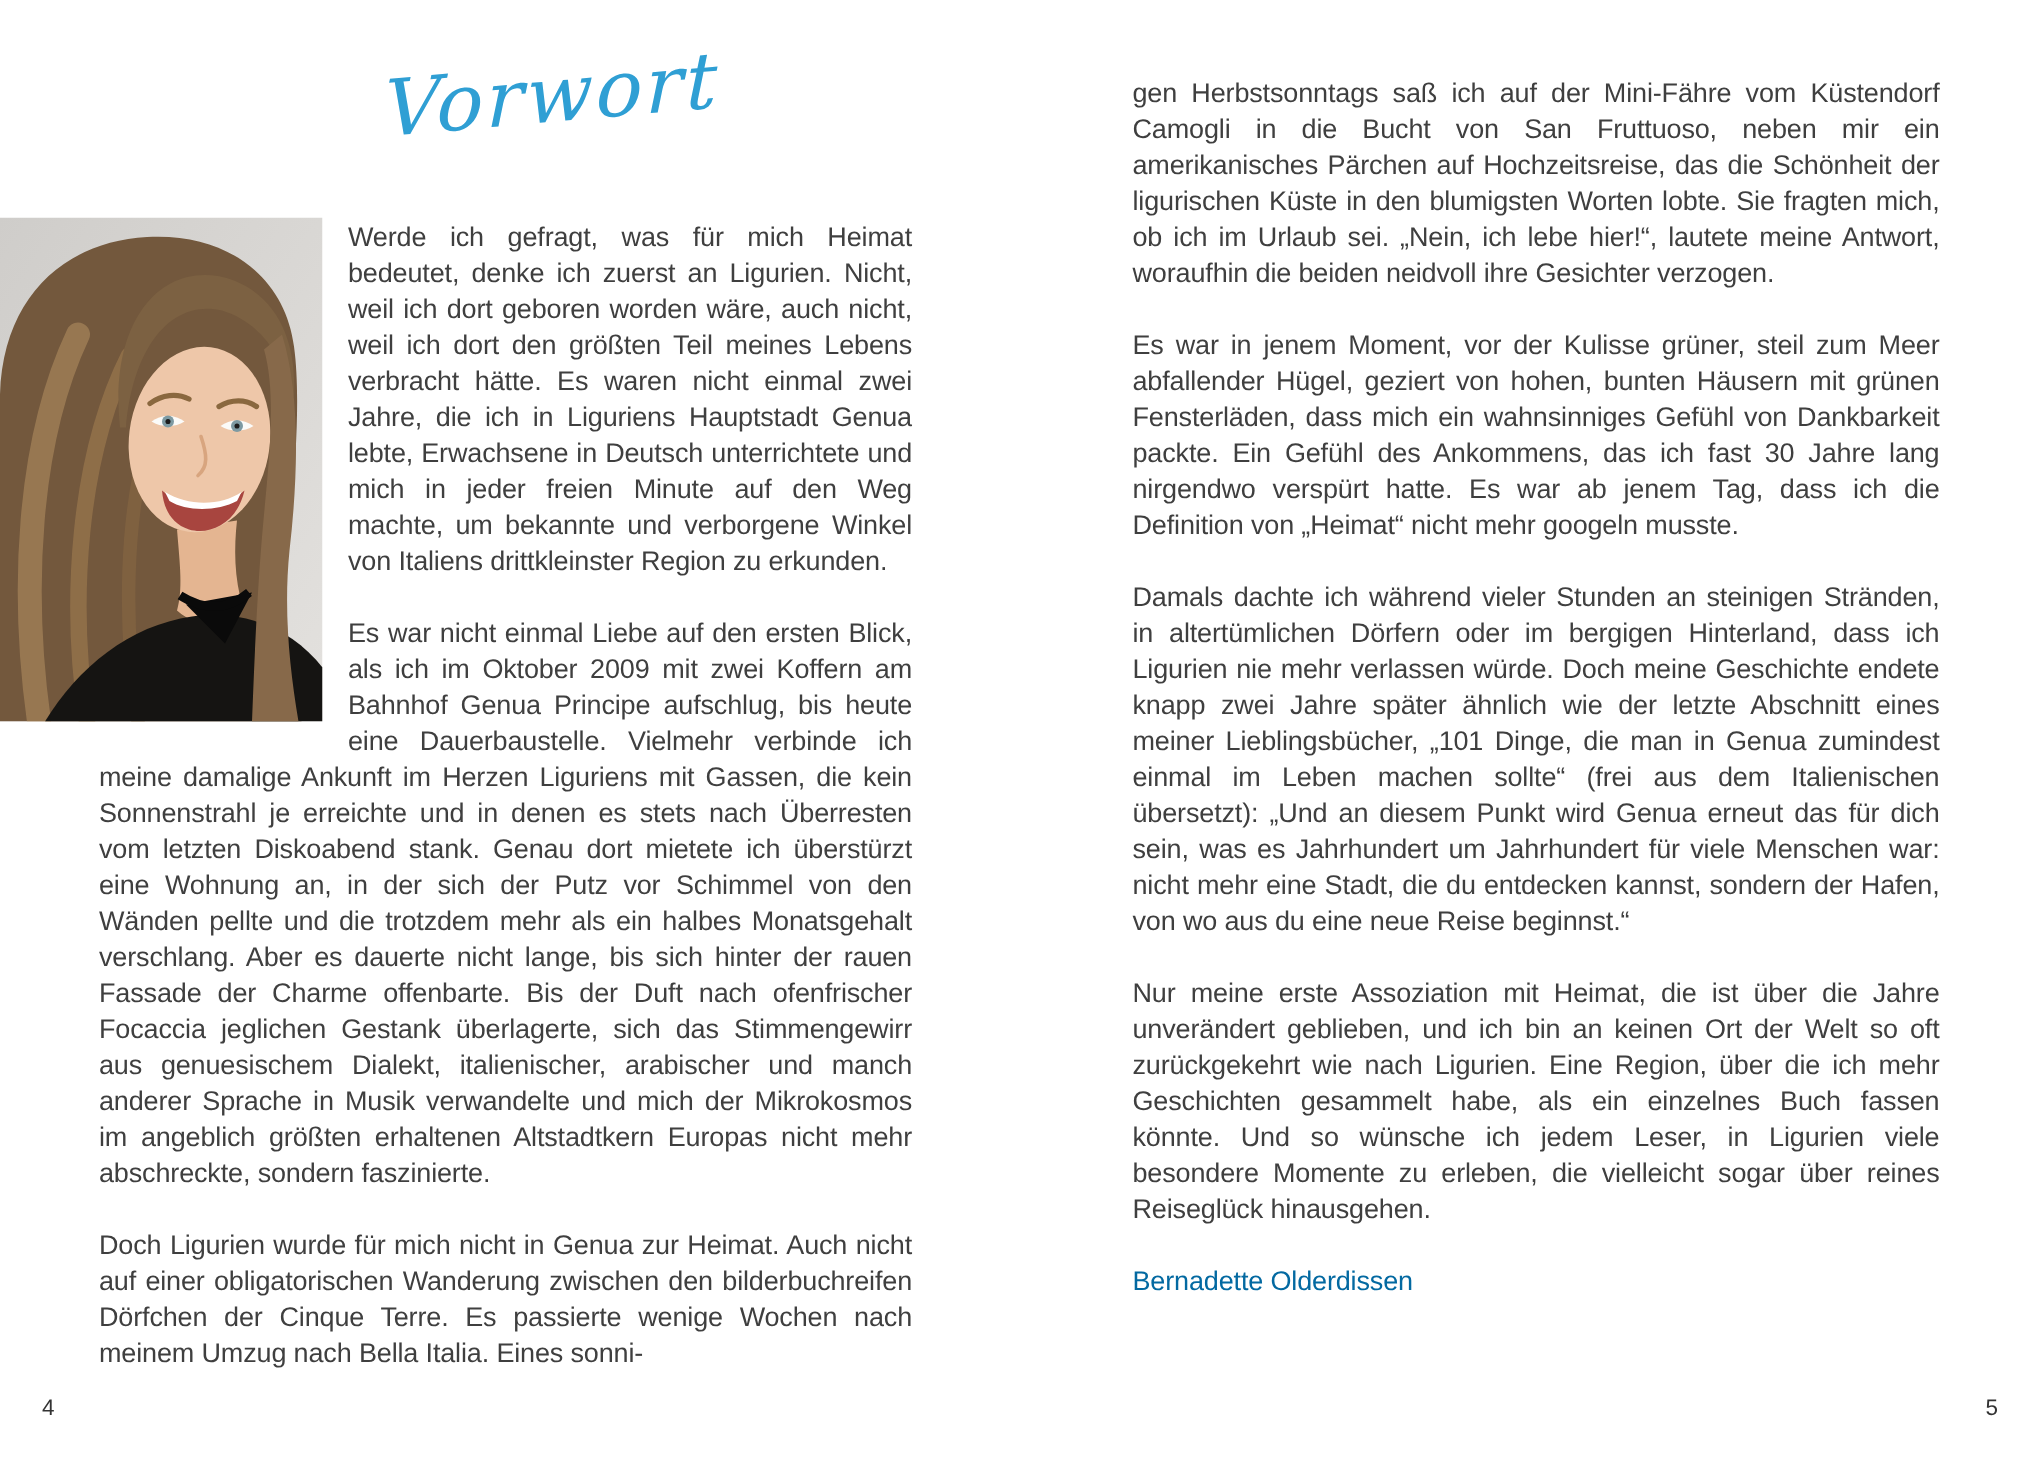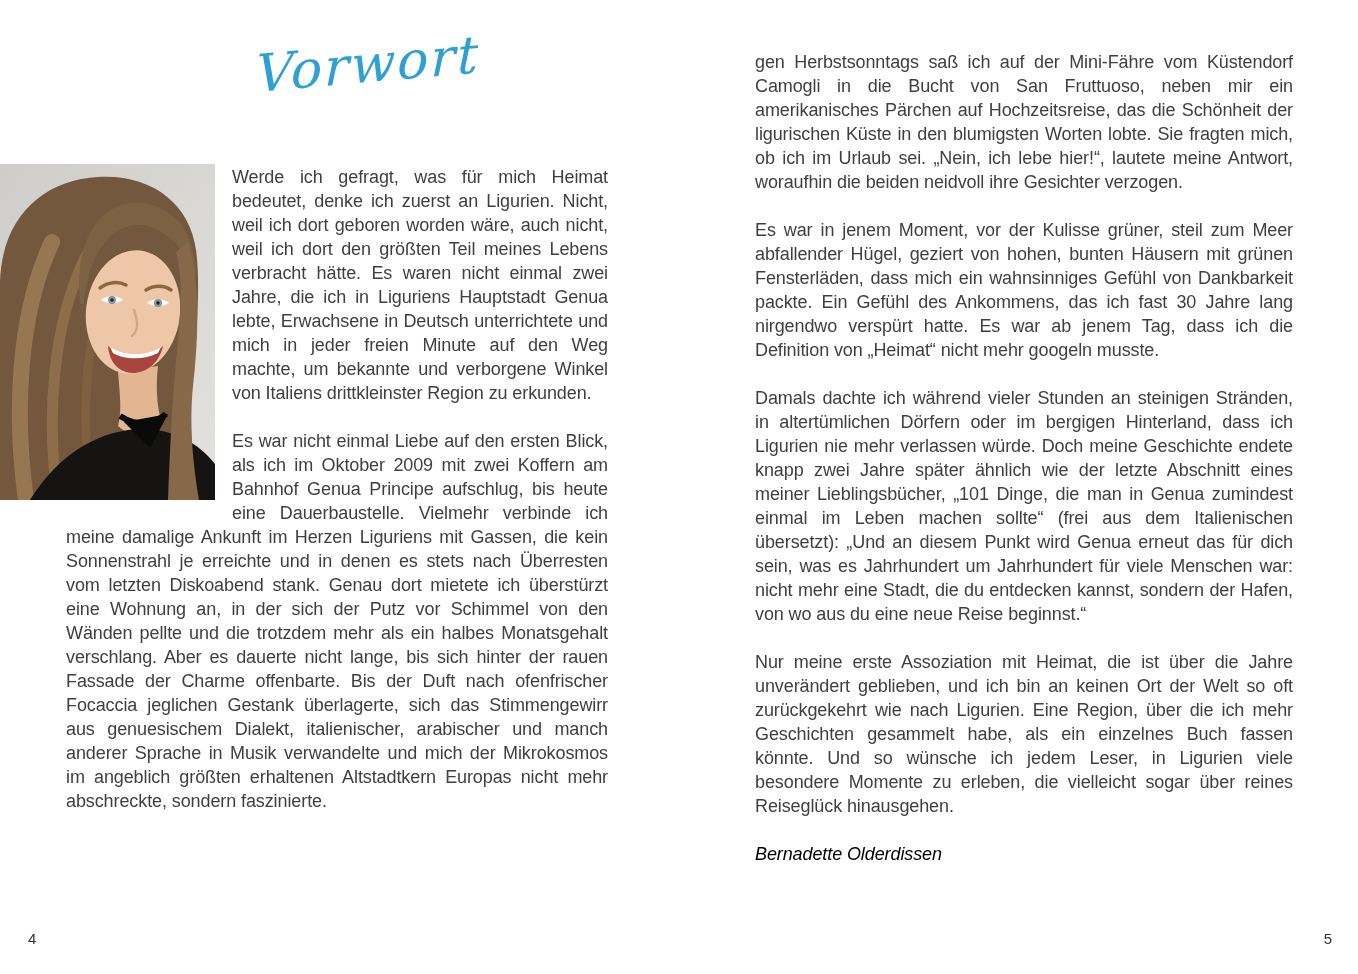--- a/index.html
+++ b/index.html
@@ -32,39 +32,37 @@
     line-height: 24px;
     letter-spacing: -0.1px;
     font-weight: 300;
   }
   .text-block p + p { margin-top: 24px; }
   .left-text {
     position: absolute;
     left: 66px;
     top: 146px;
     width: 542px;
-    margin-top: 19px;
   }
   .right-text {
     position: absolute;
     left: 755px;
     top: 50px;
     width: 538px;
   }
   .portrait {
     float: left;
     width: 215px;
     height: 336px;
     margin: -1px 17px 9px -66px;
   }
   .portrait svg { display: block; width: 100%; height: 100%; }
   .signature {
     text-align: left;
-    font-style: italic;
-    color: #000000;
+    color: #0369a1;
   }
   .pageno {
     position: absolute;
     top: 930px;
     font-size: 15px;
     color: #333333;
   }
   .pageno-left  { left: 28px; }
   .pageno-right { right: 26px; }
 </style>
@@ -104,20 +102,21 @@
         <circle cx="158" cy="139" r="4" fill="#7e9aa2"></circle>
         <circle cx="112" cy="136" r="1.7" fill="#1c1c1c"></circle>
         <circle cx="158" cy="139" r="1.7" fill="#1c1c1c"></circle>
         <path d="M134,146 C138,158 139,166 132,172" stroke="#d8a57f" stroke-width="2.4" fill="none" stroke-linecap="round"></path>
         <path d="M108,182 C124,196 150,194 163,182 C158,204 140,212 126,208 C114,204 109,194 108,182 Z" fill="#a8453f"></path>
         <path d="M110,183 C126,193 148,192 161,183 L158,189 C145,196 124,196 113,189 Z" fill="#ffffff"></path>
       </svg>
     </div>
     <p>Werde ich gefragt, was für mich Heimat bedeutet, denke ich zuerst an Ligurien. Nicht, weil ich dort geboren worden wäre, auch nicht, weil ich dort den größten Teil meines Lebens verbracht hätte. Es waren nicht einmal zwei Jahre, die ich in Liguriens Hauptstadt Genua lebte, Erwachsene in Deutsch unterrichtete und mich in jeder freien Minute auf den Weg machte, um bekannte und verborgene Winkel von Italiens drittkleinster Region zu erkunden.</p>
     <p>Es war nicht einmal Liebe auf den ersten Blick, als ich im Oktober 2009 mit zwei Koffern am Bahnhof Genua Principe aufschlug, bis heute eine Dauerbaustelle. Vielmehr verbinde ich meine damalige Ankunft im Herzen Liguriens mit Gassen, die kein Sonnenstrahl je erreichte und in denen es stets nach Überresten vom letzten Diskoabend stank. Genau dort mietete ich überstürzt eine Wohnung an, in der sich der Putz vor Schimmel von den Wänden pellte und die trotzdem mehr als ein halbes Monatsgehalt verschlang. Aber es dauerte nicht lange, bis sich hinter der rauen Fassade der Charme offenbarte. Bis der Duft nach ofenfrischer Focaccia jeglichen Gestank überlagerte, sich das Stimmengewirr aus genuesischem Dialekt, italienischer, arabischer und manch anderer Sprache in Musik verwandelte und mich der Mikrokosmos im angeblich größten erhaltenen Altstadtkern Europas nicht mehr abschreckte, sondern faszinierte.</p>
+    <p>Doch Ligurien wurde für mich nicht in Genua zur Heimat. Auch nicht auf einer obligatorischen Wanderung zwischen den bilderbuchreifen Dörfchen der Cinque Terre. Es passierte wenige Wochen nach meinem Umzug nach Bella Italia. Eines sonni-</p>
   </div>
 
   <div class="right-text text-block">
     <p>gen Herbstsonntags saß ich auf der Mini-Fähre vom Küstendorf Camogli in die Bucht von San Fruttuoso, neben mir ein amerikanisches Pärchen auf Hochzeitsreise, das die Schönheit der ligurischen Küste in den blumigsten Worten lobte. Sie fragten mich, ob ich im Urlaub sei. „Nein, ich lebe hier!“, lautete meine Antwort, woraufhin die beiden neidvoll ihre Gesichter verzogen.</p>
     <p>Es war in jenem Moment, vor der Kulisse grüner, steil zum Meer abfallender Hügel, geziert von hohen, bunten Häusern mit grünen Fensterläden, dass mich ein wahnsinniges Gefühl von Dankbarkeit packte. Ein Gefühl des Ankommens, das ich fast 30 Jahre lang nirgendwo verspürt hatte. Es war ab jenem Tag, dass ich die Definition von „Heimat“ nicht mehr googeln musste.</p>
     <p>Damals dachte ich während vieler Stunden an steinigen Stränden, in altertümlichen Dörfern oder im bergigen Hinterland, dass ich Ligurien nie mehr verlassen würde. Doch meine Geschichte endete knapp zwei Jahre später ähnlich wie der letzte Abschnitt eines meiner Lieblingsbücher, „101 Dinge, die man in Genua zumindest einmal im Leben machen sollte“ (frei aus dem Italienischen übersetzt): „Und an diesem Punkt wird Genua erneut das für dich sein, was es Jahrhundert um Jahrhundert für viele Menschen war: nicht mehr eine Stadt, die du entdecken kannst, sondern der Hafen, von wo aus du eine neue Reise beginnst.“</p>
     <p>Nur meine erste Assoziation mit Heimat, die ist über die Jahre unverändert geblieben, und ich bin an keinen Ort der Welt so oft zurückgekehrt wie nach Ligurien. Eine Region, über die ich mehr Geschichten gesammelt habe, als ein einzelnes Buch fassen könnte. Und so wünsche ich jedem Leser, in Ligurien viele besondere Momente zu erleben, die vielleicht sogar über reines Reiseglück hinausgehen.</p>
     <p class="signature">Bernadette Olderdissen</p>
   </div>
 

